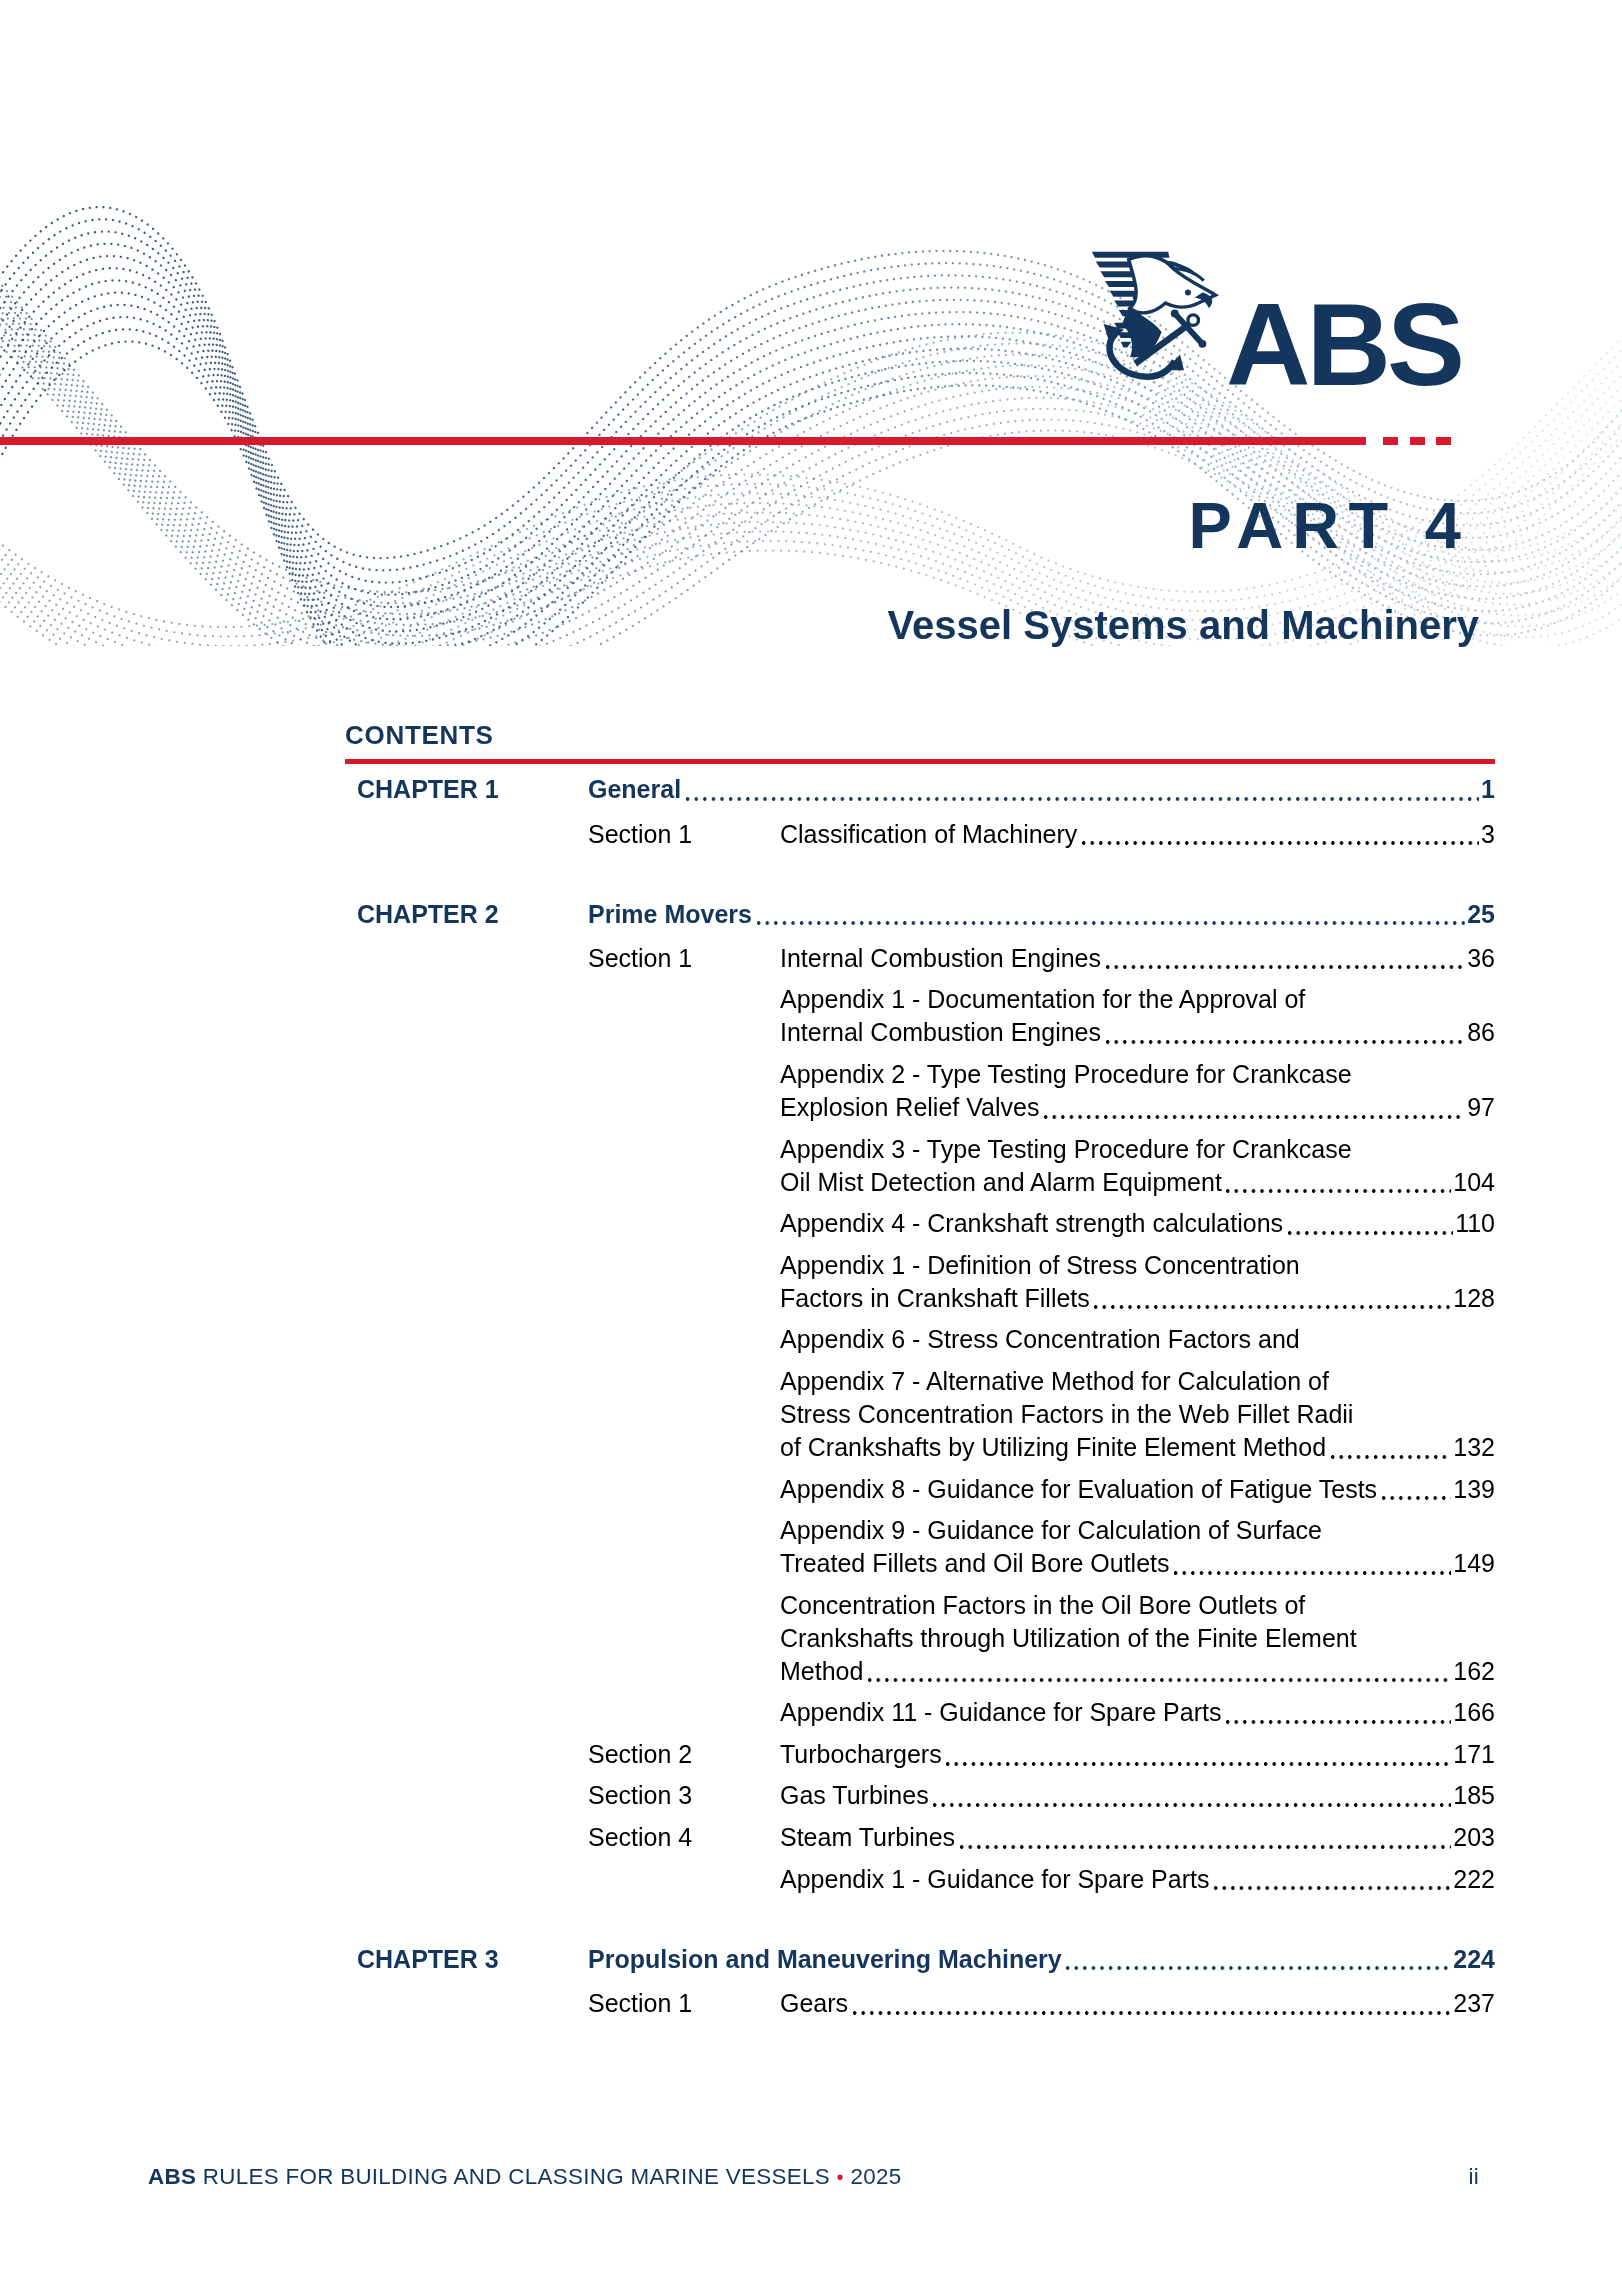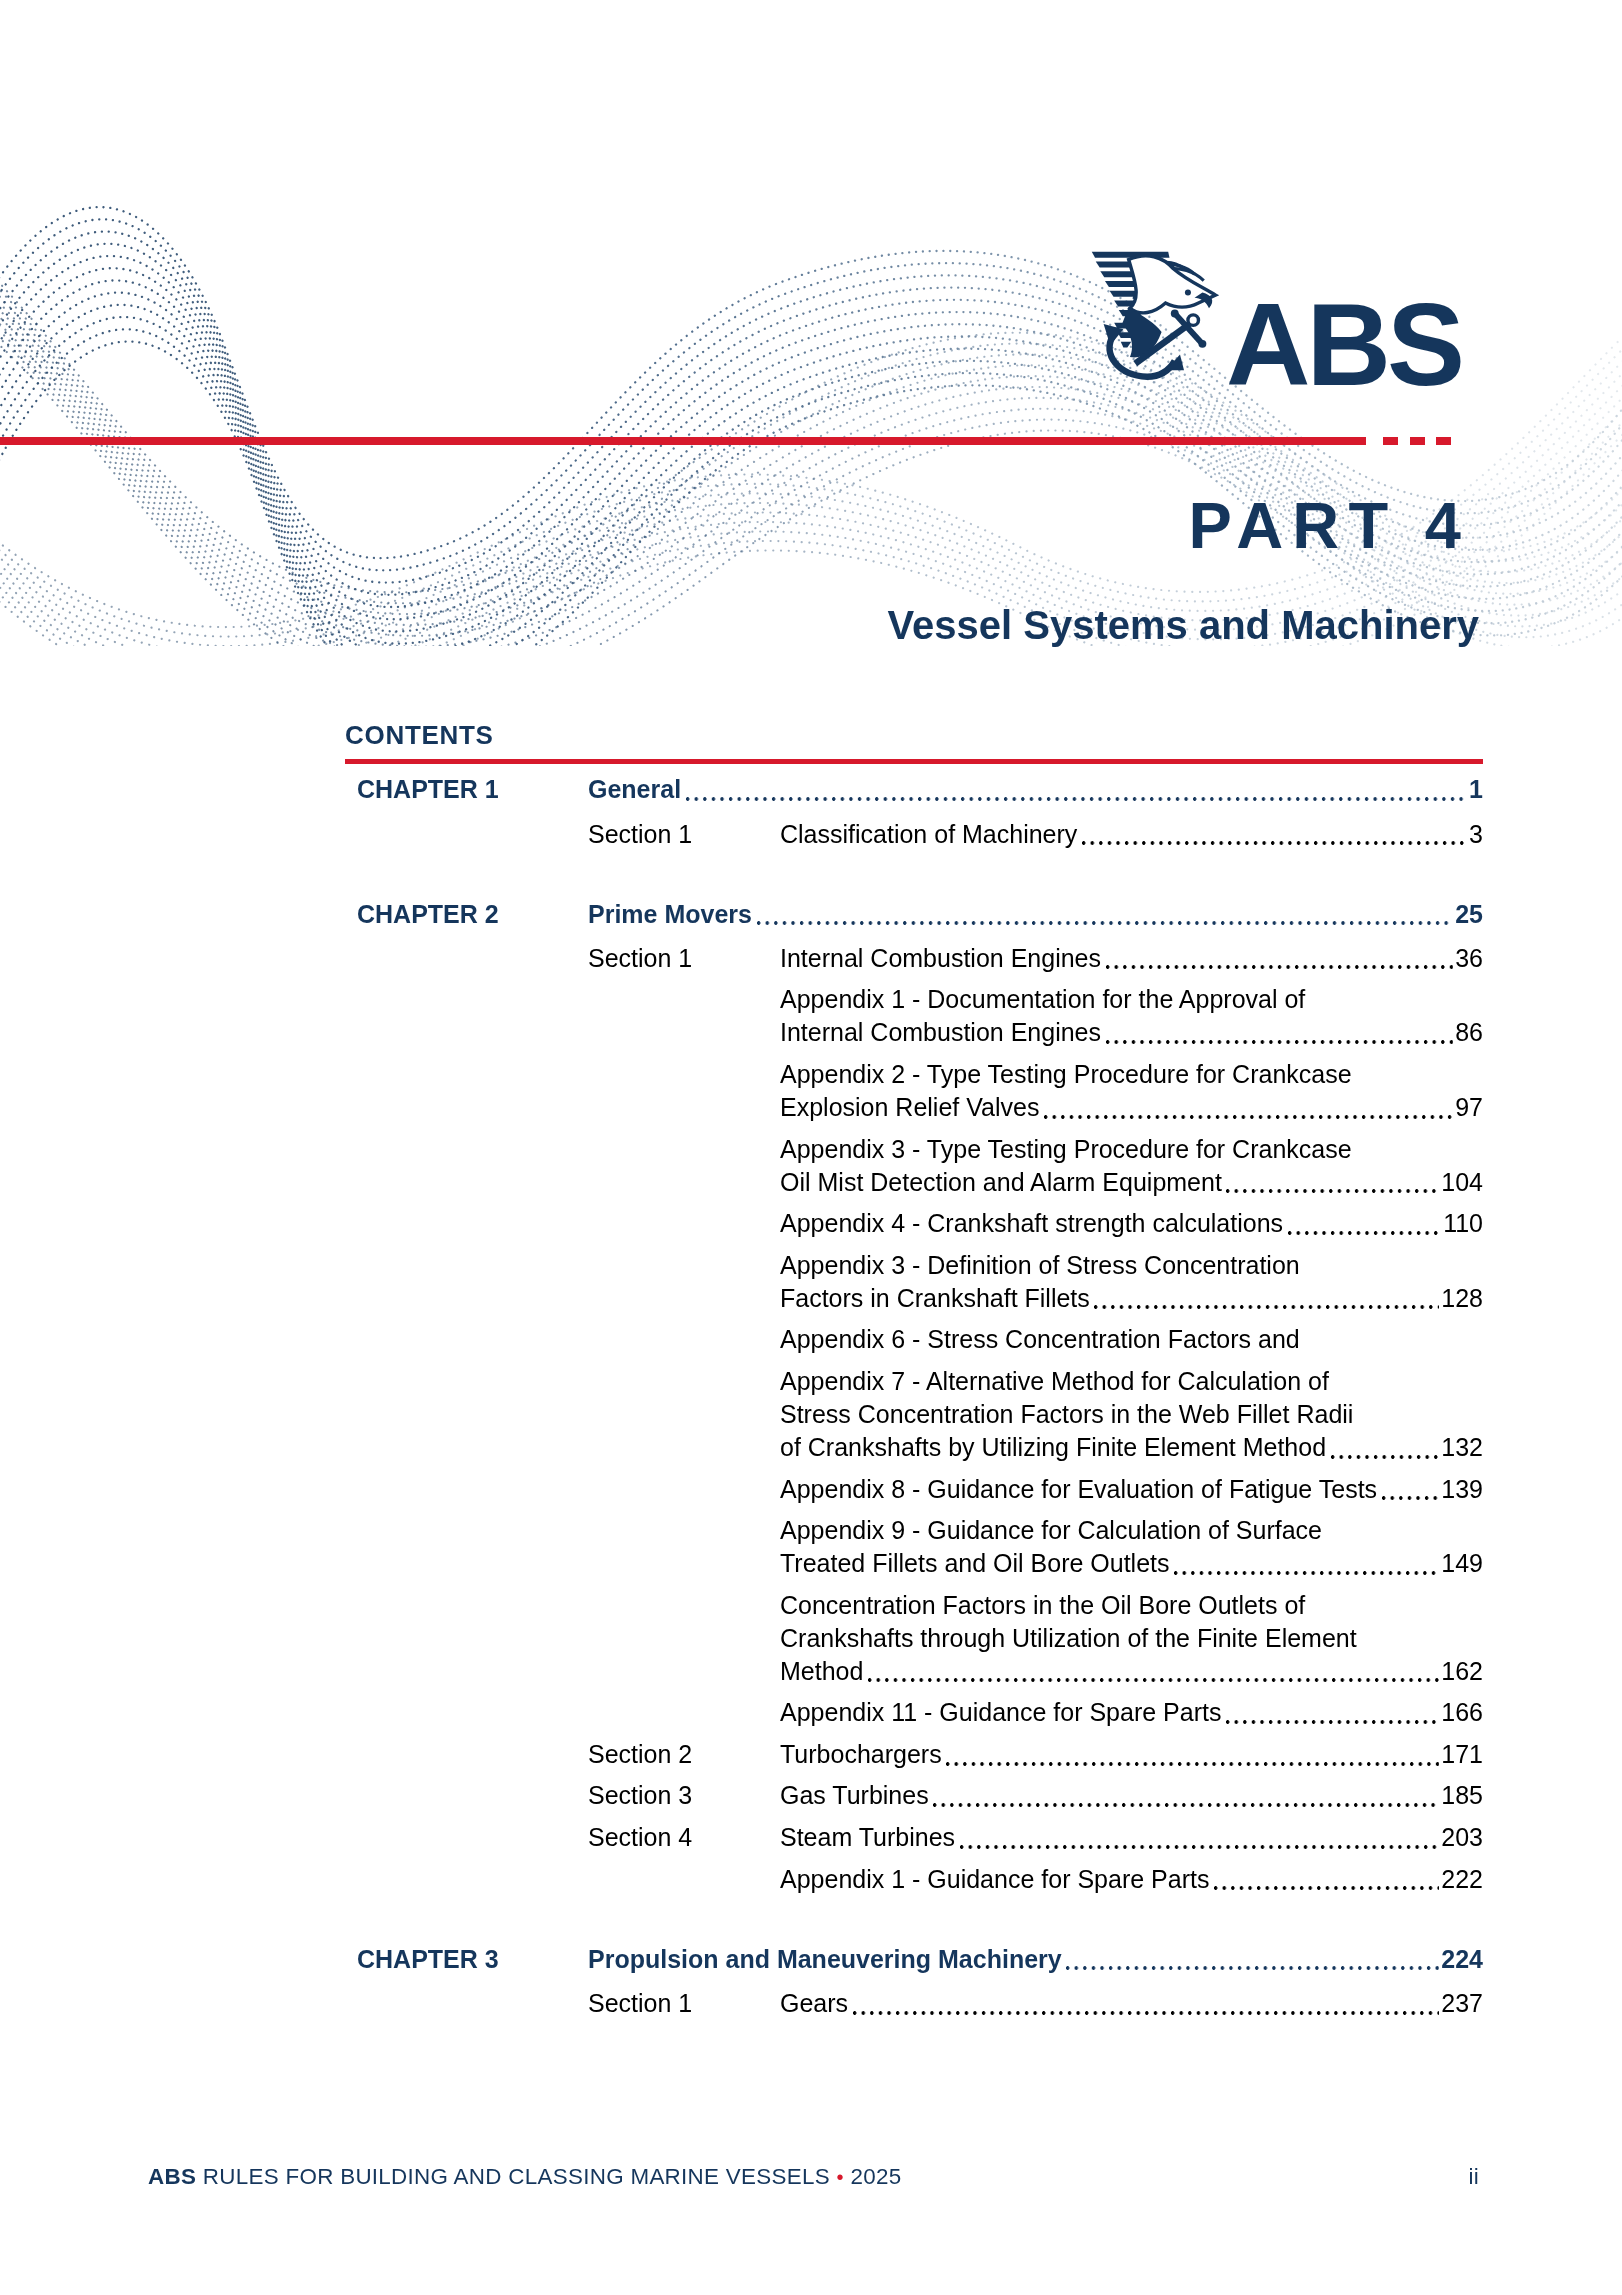--- a/index.html
+++ b/index.html
@@ -31,21 +31,21 @@
     position:absolute;top:493px;right:153px;
     font-size:65px;font-weight:700;letter-spacing:9.2px;line-height:1;
     color:#15365c;white-space:nowrap;
   }
   .subtitle{
     position:absolute;top:605px;right:144px;
     font-size:40px;font-weight:700;line-height:1;
     color:#15365c;white-space:nowrap;
   }
   
-  .contents{position:absolute;top:721px;left:345px;right:140px;color:#000;}
+  .contents{position:absolute;top:721px;left:345px;right:128px;color:#000;}
   .contents-head{
     font-size:26px;font-weight:700;color:#15365c;letter-spacing:0.7px;
     line-height:29px;padding-bottom:9.2px;border-bottom:5.3px solid #d7192c;
   }
   .group{margin-top:47px;margin-left:12px;}
   .group.first{margin-top:9.2px;}
   .row{display:grid;grid-template-columns:231px 192px 1fr;font-size:25px;line-height:33px;}
   .row .cA{grid-column:1;white-space:nowrap;}
   .row .cB{grid-column:2;white-space:nowrap;}
   .row.chapter{color:#15365c;font-weight:700;margin-bottom:11.2px;}
@@ -275,21 +275,21 @@
             <span class="lineflex">
           <span class="txt">Appendix 4 - Crankshaft strength calculations</span>
           <span class="leader"></span>
           <span class="pg">110</span>
         </span>
           </span>
       </div>
 
       <div class="row appendix">
         <span class="entry">
-          <span class="tline">Appendix 3 - Definition of Stress Concentration</span>
+          <span class="tline">Appendix 1 - Definition of Stress Concentration</span>
           <span class="lineflex">
             <span class="txt">Factors in Crankshaft Fillets</span>
             <span class="leader"></span>
             <span class="pg">128</span>
           </span>
         </span>
       </div>
 
       <div class="row appendix">
         <span class="entry">

